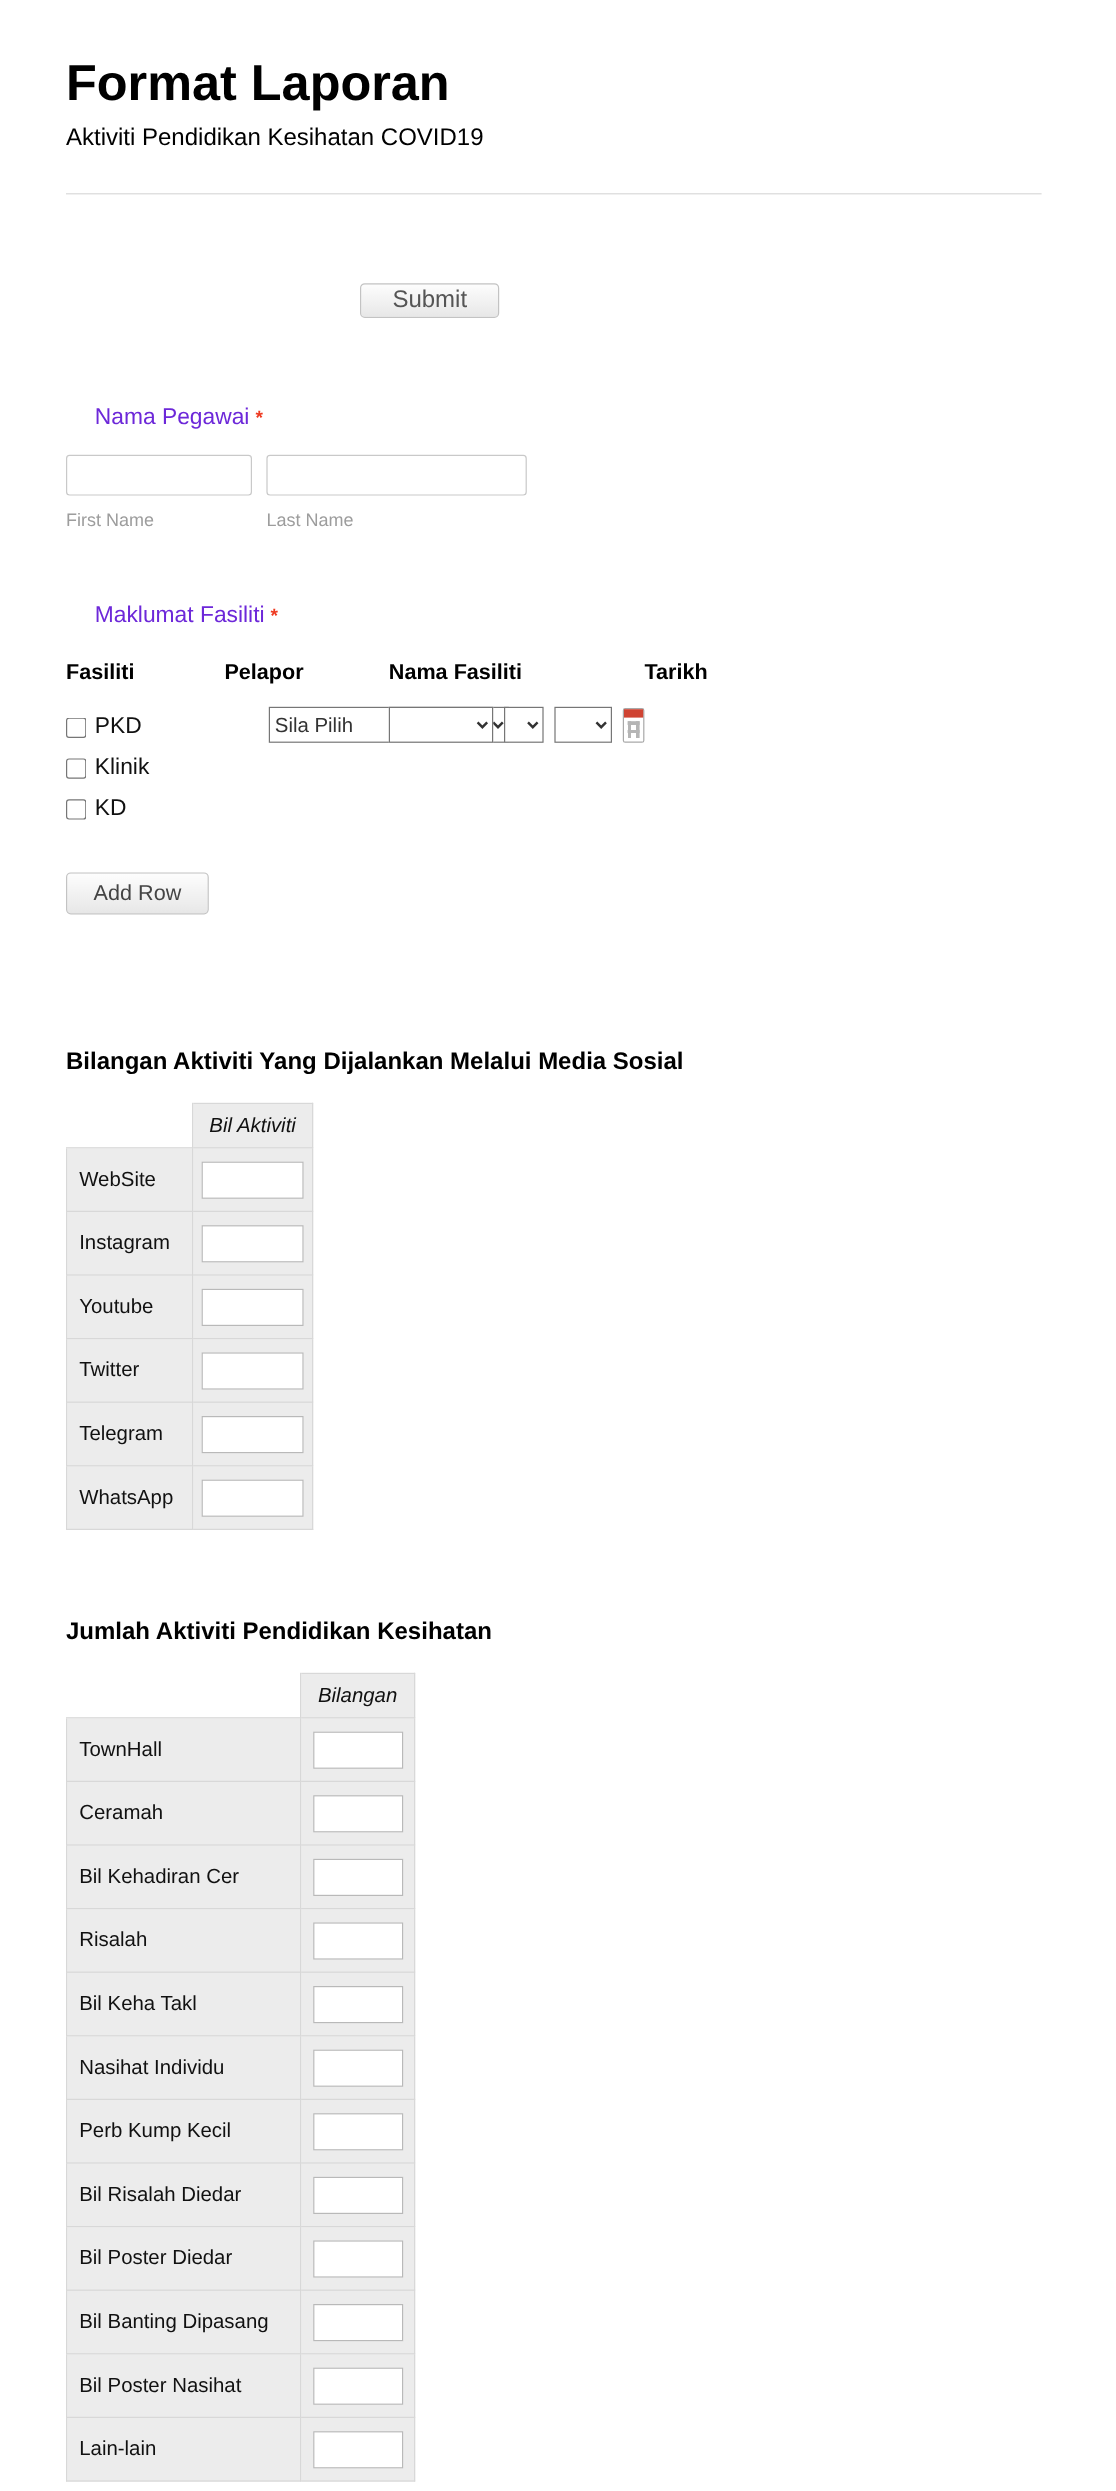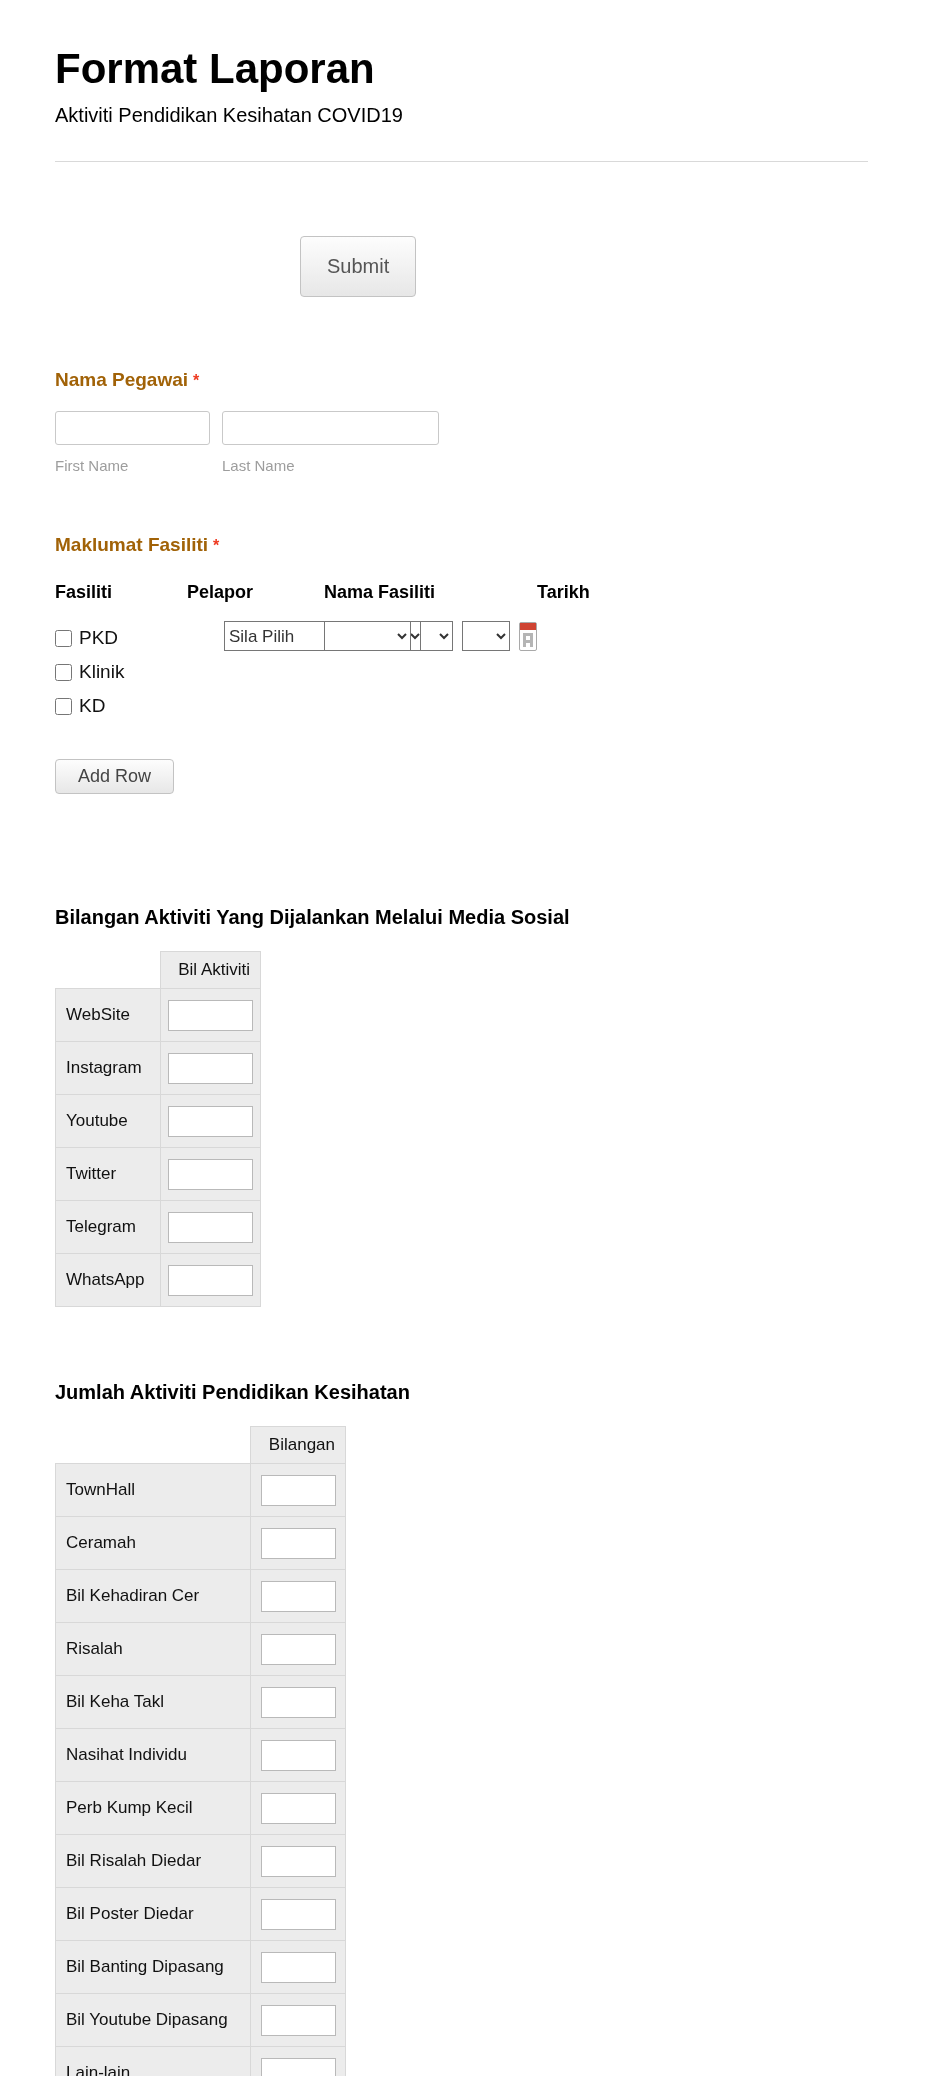--- a/index.html
+++ b/index.html
@@ -20,23 +20,23 @@
   .submit-row { margin-top: 74px; padding-left: 245px; }
   .btn {
     display:inline-block;
     background: linear-gradient(#fdfdfd, #e7e7e7);
     border: 1px solid #c3c3c3;
     border-radius: 4px;
     color: #555;
     cursor: pointer;
     font-family: inherit;
   }
-  .submit-btn { font-size: 20px; padding: 18px 26px; }
-
-  .section-label { font-size: 19px; font-weight: bold; color:#a16207; }
+  .submit-btn { font-size: 20px; padding: 2px 26px; }
+
+  .section-label { font-size: 19px; font-weight: normal; color:#6d28d9;margin-left:24px; }
   .req { color: #ee3a21; margin-left: 5px; font-weight: bold; }
 
   .name-section { margin-top: 72px; }
   .name-inputs { display:flex; gap:12px; margin-top: 20px; }
   .text-input {
     height: 34px; border:1px solid #c9c9c9; border-radius:3px;
     font-size:18px; padding:0 8px; font-family:inherit; background:#fff;
   }
   .first-name { width:155px; }
   .last-name  { width:217px; }
@@ -86,21 +86,21 @@
   .heading-jumlah { margin-top: 74px; }
 
   table.matrix { border-collapse: collapse; margin-top: 22px; }
   .matrix th, .matrix td {
     border: 1px solid #d8d8d8;
     background: #ececec;
     font-size: 17px;
     font-weight: normal;
     color:#111;
   }
-  .matrix th.colhead { height:37px; text-align:right; padding:0 10px; }
+  .matrix th.colhead { height:37px; text-align:center; padding:0 10px;font-style:italic; }
   .matrix td.row-label { height:53px; padding:0 10px; text-align:left; }
   .matrix td.input-cell { text-align:center; padding:0; }
   .matrix .blank { background:#ffffff; border-top:none; border-left:none; }
   .cell-input {
     height:31px; border:1px solid #b9b9b9; background:#fff;
     font-size:16px; padding:0 6px; font-family:inherit; vertical-align:middle;
   }
   .t1 td.row-label { width:105px; }
   .t1 th.colhead { width:100px; }
   .t1 .cell-input { width:85px; }
@@ -265,21 +265,21 @@
     </tr>
     <tr>
       <td class="row-label">Bil Poster Diedar</td>
       <td class="input-cell"><input type="text" class="cell-input" style=""></td>
     </tr>
     <tr>
       <td class="row-label">Bil Banting Dipasang</td>
       <td class="input-cell"><input type="text" class="cell-input" style=""></td>
     </tr>
     <tr>
-      <td class="row-label">Bil Youtube Dipasang</td>
+      <td class="row-label">Bil Poster Nasihat</td>
       <td class="input-cell"><input type="text" class="cell-input" style=""></td>
     </tr>
     <tr>
       <td class="row-label">Lain-lain</td>
       <td class="input-cell"><input type="text" class="cell-input" style=""></td>
     </tr>
   </tbody>
     </table>
 
 </div>

